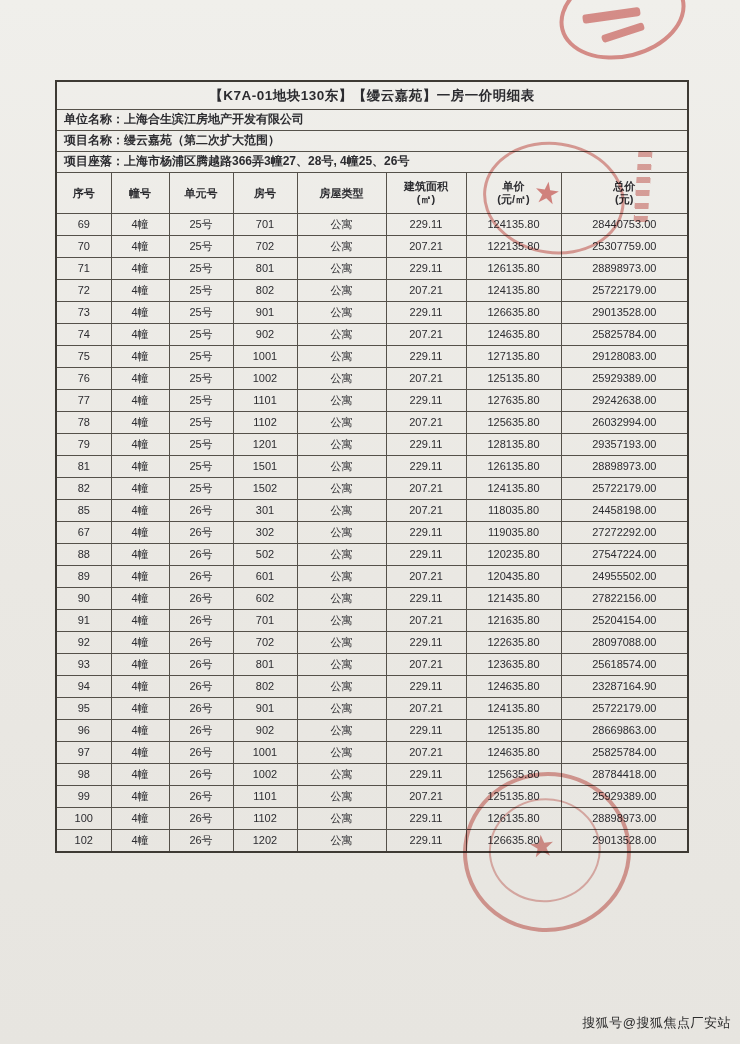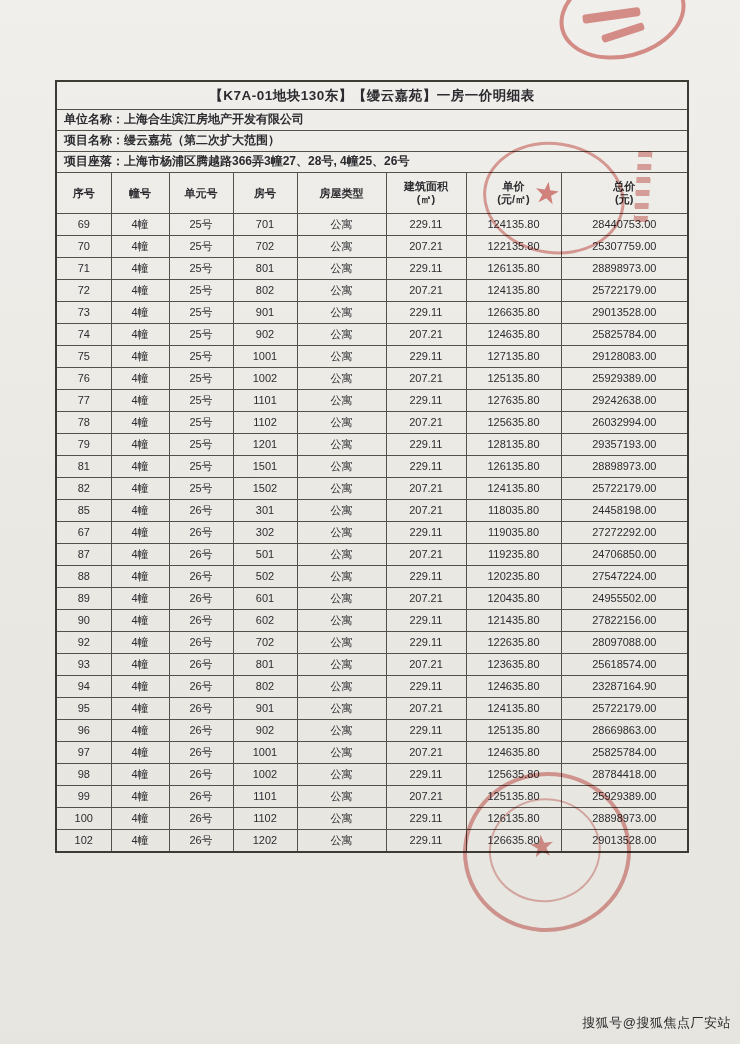--- a/index.html
+++ b/index.html
@@ -227,30 +227,20 @@
             <td>67</td>
             <td>4幢</td>
             <td>26号</td>
             <td>302</td>
             <td>公寓</td>
             <td>229.11</td>
             <td>119035.80</td>
             <td>27272292.00</td>
           </tr>
           <tr>
-            <td>87</td>
-            <td>4幢</td>
-            <td>26号</td>
-            <td>501</td>
-            <td>公寓</td>
-            <td>207.21</td>
-            <td>119235.80</td>
-            <td>24706850.00</td>
-          </tr>
-          <tr>
             <td>88</td>
             <td>4幢</td>
             <td>26号</td>
             <td>502</td>
             <td>公寓</td>
             <td>229.11</td>
             <td>120235.80</td>
             <td>27547224.00</td>
           </tr>
           <tr>
@@ -265,20 +255,30 @@
           </tr>
           <tr>
             <td>90</td>
             <td>4幢</td>
             <td>26号</td>
             <td>602</td>
             <td>公寓</td>
             <td>229.11</td>
             <td>121435.80</td>
             <td>27822156.00</td>
+          </tr>
+          <tr>
+            <td>91</td>
+            <td>4幢</td>
+            <td>26号</td>
+            <td>701</td>
+            <td>公寓</td>
+            <td>207.21</td>
+            <td>121635.80</td>
+            <td>25204154.00</td>
           </tr>
           <tr>
             <td>92</td>
             <td>4幢</td>
             <td>26号</td>
             <td>702</td>
             <td>公寓</td>
             <td>229.11</td>
             <td>122635.80</td>
             <td>28097088.00</td>

